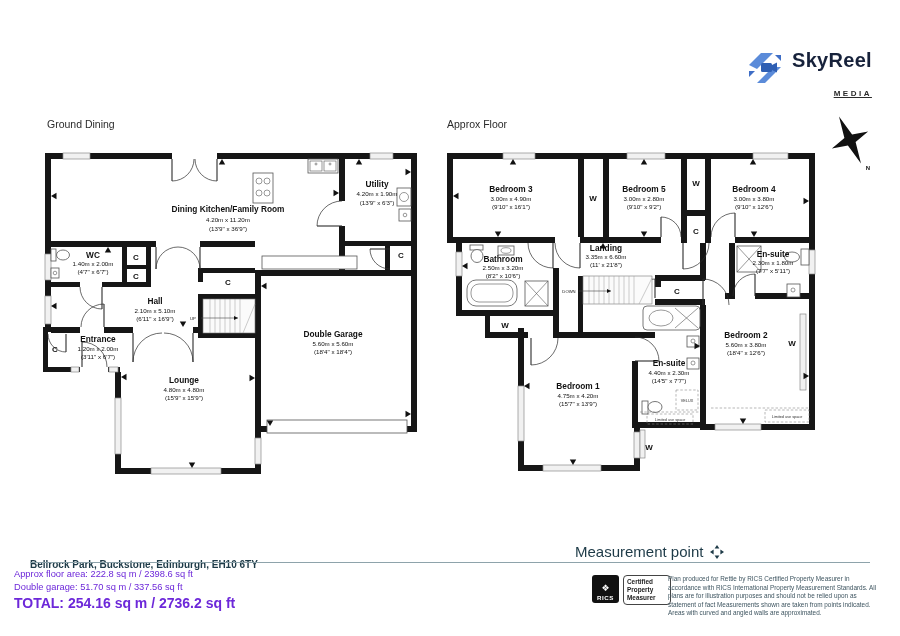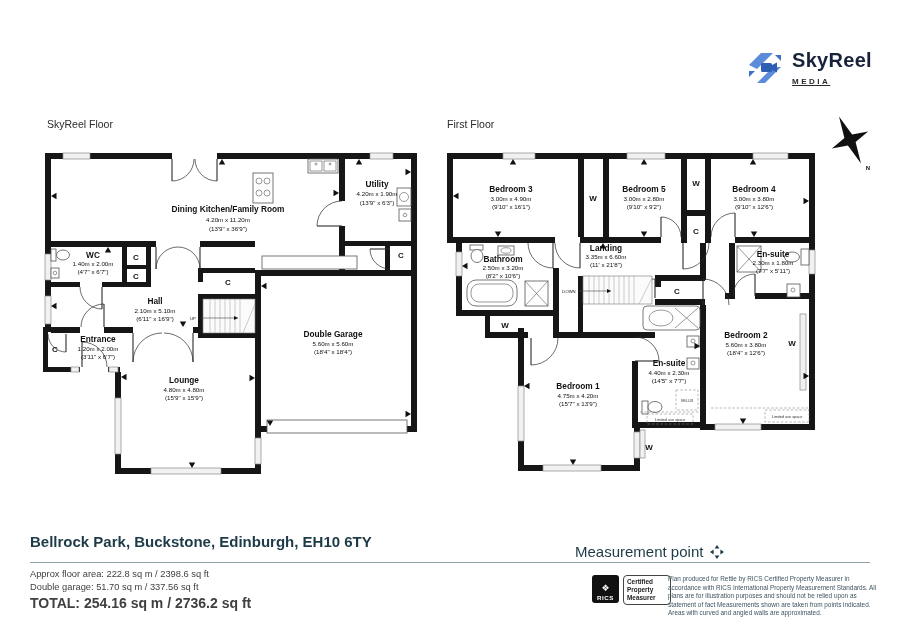--- a/index.html
+++ b/index.html
@@ -2,28 +2,28 @@
 <html><head>
 <meta charset="utf-8">
 <style>
   html,body{margin:0;padding:0;background:#fff;}
   .page{position:relative;width:900px;height:636px;background:#fff;overflow:hidden;
         font-family:"Liberation Sans",sans-serif;color:#1a1a1a;}
   .floor-title{position:absolute;font-size:10.5px;color:#2b2b2b;}
   .brand{position:absolute;left:746px;top:50px;display:flex;align-items:flex-start;}
   .brand-text{margin-left:8px;line-height:1;}
   .brand-name{font-size:20px;font-weight:bold;color:#17223b;letter-spacing:.3px;}
-  .brand-sub{font-size:8px;font-weight:bold;color:#2b2b2b;letter-spacing:2.5px;text-align:left;margin-top:8px;text-decoration:underline;}
-  .address{position:absolute;left:30px;top:533px;font-size:15px;font-weight:bold;color:#1d3a47;}
+  .brand-sub{font-size:8px;font-weight:bold;color:#2b2b2b;letter-spacing:2.5px;text-align:right;margin-top:20px;text-decoration:underline;}
+  .address{position:absolute;left:30px;top:559px;font-size:10px;font-weight:bold;color:#1d3a47;}
   .legend{position:absolute;top:543px;font-size:15px;color:#1d3a47;display:flex;align-items:center;}
   .legend-measure{left:575px;}
   .legend-limited{left:710px;}
   .legend-box{width:16px;height:17px;border:1px dashed #9fb0b6;background:#fefefe;margin-left:8px;}
   .rule{position:absolute;left:30px;top:562px;width:840px;height:1px;background:#8ea3ab;}
-  .areas{position:absolute;left:30px;top:569px;color:#404040;}
+  .areas{position:absolute;left:14px;top:569px;color:#6d28d9;}
   .areas .a-line{font-size:9.3px;margin-bottom:2.5px;}
   .areas .a-total{font-size:14px;font-weight:bold;margin-top:3px;}
   .rics{position:absolute;left:592px;top:575px;display:flex;}
   .rics-black{width:27px;height:28px;background:#111;border-radius:3px;color:#fff;
       display:flex;flex-direction:column;align-items:center;justify-content:flex-end;}
   .rics-crest{font-size:9px;line-height:9px;}
   .rics-word{font-size:6.2px;font-weight:bold;letter-spacing:.5px;margin:1px 0 2px;}
   .rics-cert{width:40px;height:24px;border:1.2px solid #444;border-radius:4px;margin-left:4px;
       font-size:6.4px;font-weight:bold;color:#222;padding:2px 3px;line-height:1.25;}
   .disclaimer{position:absolute;left:668px;top:575px;width:212px;font-size:6.4px;
@@ -58,22 +58,22 @@
       <path d="M29,5 L35,5 L35,11 Z" fill="#3f6ec6"></path>
       <rect x="15" y="13" width="11" height="9" rx="1.5" fill="#2f5fb3"></rect>
       <path d="M26,15 L31,12.5 L31,22.5 L26,20 Z" fill="#2f5fb3"></path>
     </svg>
     <div class="brand-text">
       <div class="brand-name">SkyReel</div>
       <div class="brand-sub">MEDIA</div>
     </div>
   </div>
 
-  <div class="floor-title" style="left:47px;top:118px;">SkyReel Floor</div>
-  <div class="floor-title" style="left:447px;top:118px;">First Floor</div>
+  <div class="floor-title" style="left:47px;top:118px;">Ground Dining</div>
+  <div class="floor-title" style="left:447px;top:118px;">Approx Floor</div>
 
   <svg style="position:absolute;left:818px;top:110px;" width="64" height="64" viewBox="0 0 64 64">
     <path d="M21,6.4 L26.4,27.9 L13.9,38.5 L29.9,35.6 L43,53.6 L37.6,32.1 L50.1,21.5 L34.1,24.4 Z" fill="#111"></path>
     <text x="50" y="60" class="tiny" style="font-size:6px;font-weight:bold;">N</text>
   </svg>
 
   <svg style="position:absolute;left:38px;top:146px;" width="400" height="352" viewBox="0 0 400 352">
     <g>
       <rect class="wall" x="7" y="7" width="372" height="6"></rect>
       <rect class="wall" x="7" y="7" width="6" height="94"></rect>

